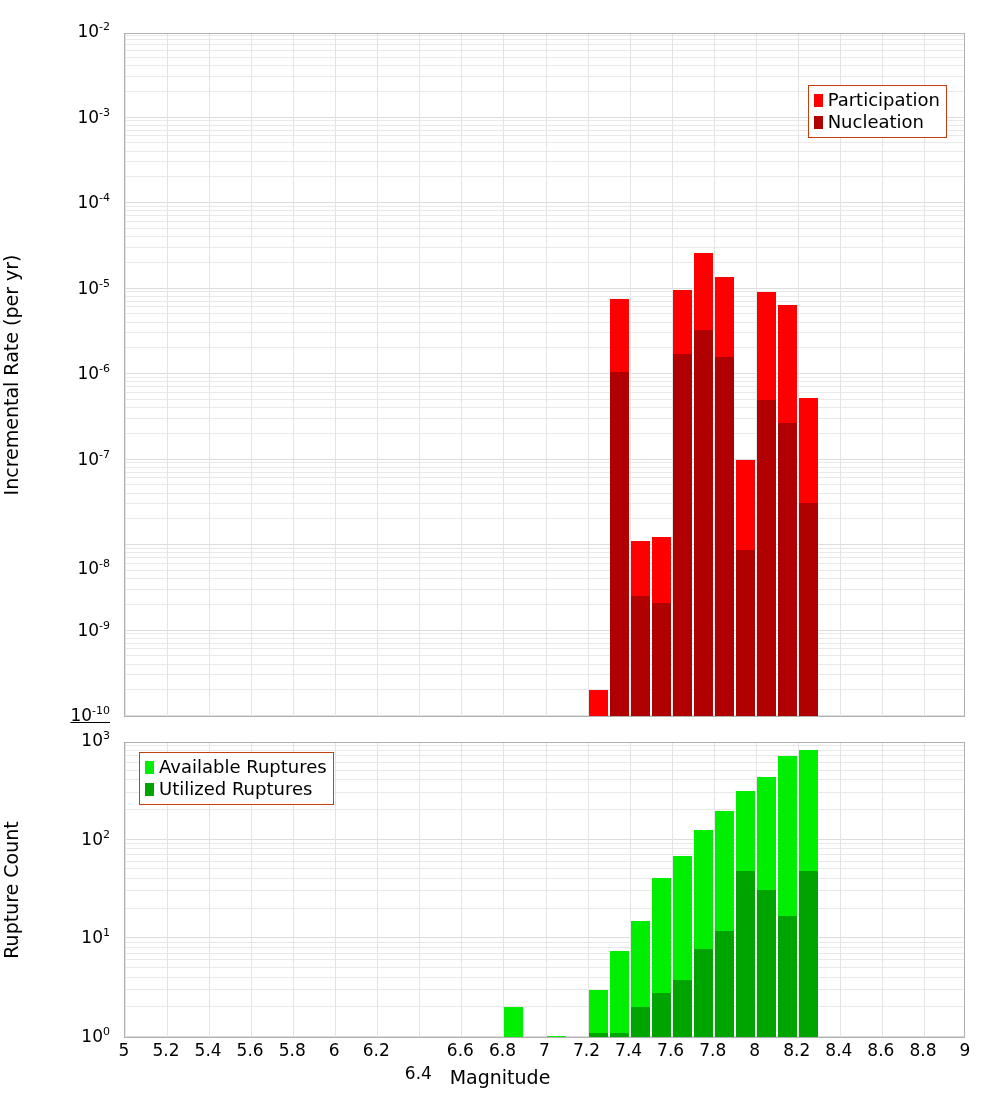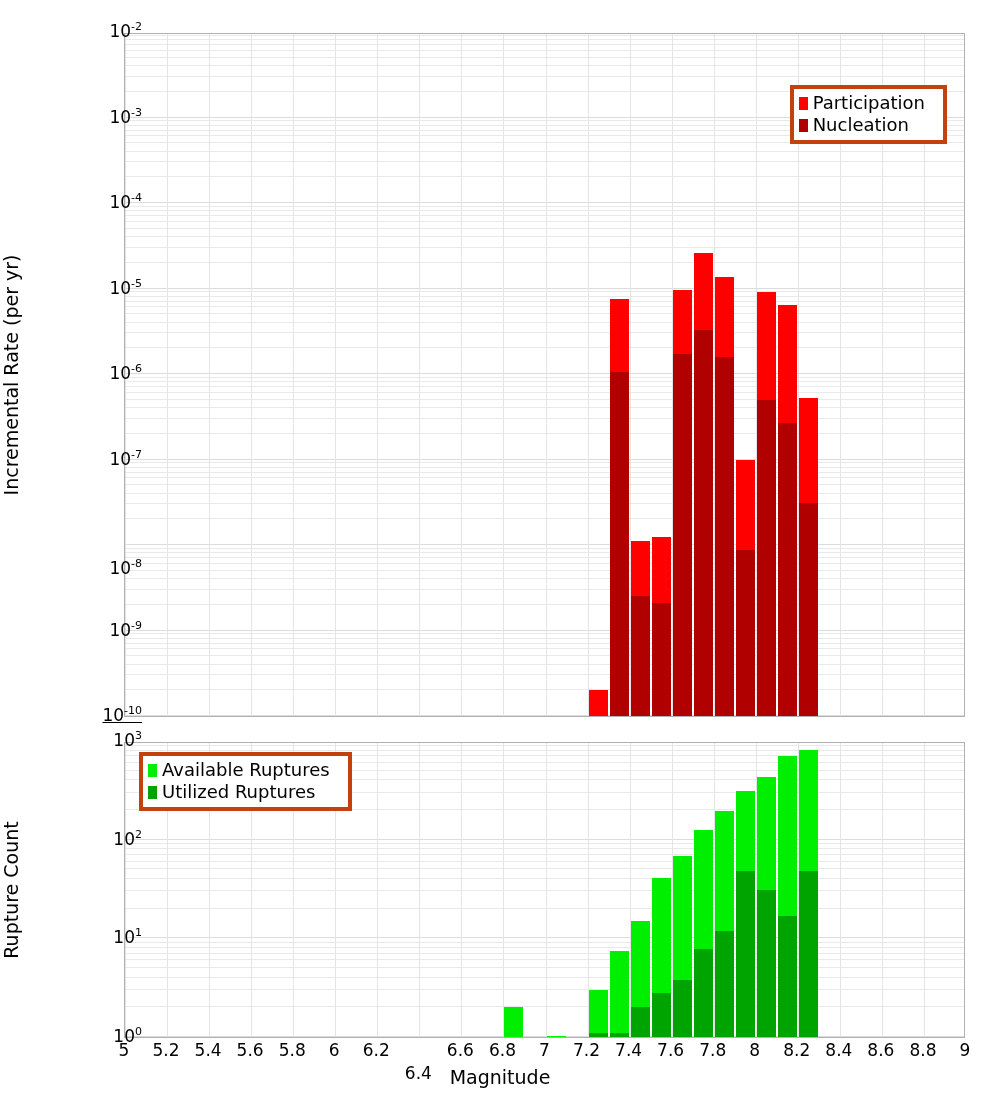--- a/index.html
+++ b/index.html
@@ -30,28 +30,28 @@
   .gl-v{position:absolute;top:0;bottom:0;width:1px;background:#e4e4e4;}
 
   
   .bars{position:absolute;inset:0;}
   .bar{position:absolute;bottom:0;}
   .bar .seg{position:absolute;left:0;width:100%;}
   .seg-back{bottom:0;}
   .seg-front{bottom:0;}
 
   
-  .ytick{position:absolute;right:0;text-align:right;font-size:17px;white-space:nowrap;padding-left:32px;}
+  .ytick{position:absolute;right:0;text-align:right;font-size:17px;white-space:nowrap;}
   .ytick sup{font-size:11px;vertical-align:super;}
   .xtick{position:absolute;top:1040px;font-size:17px;text-align:center;}
 
   
   .legend{
-    position:absolute;box-sizing:border-box;background:#fff;border:4px solid #c2410c;
-    padding:3px 18px 4px 5px;
+    position:absolute;box-sizing:border-box;background:#fff;border:1px solid #c2410c;
+    padding:3px 6px 4px 5px;
   }
   .legend-row{display:flex;align-items:center;height:22px;}
   .legend-swatch{width:9px;height:13px;display:inline-block;margin-right:5px;flex:none;}
   .legend-text{font-size:18px;line-height:18px;white-space:nowrap;}
   #legend-top{right:17px;top:51px;}
   #legend-bottom{left:14px;top:9px;}
 </style>
 </head>
 <body>
 

